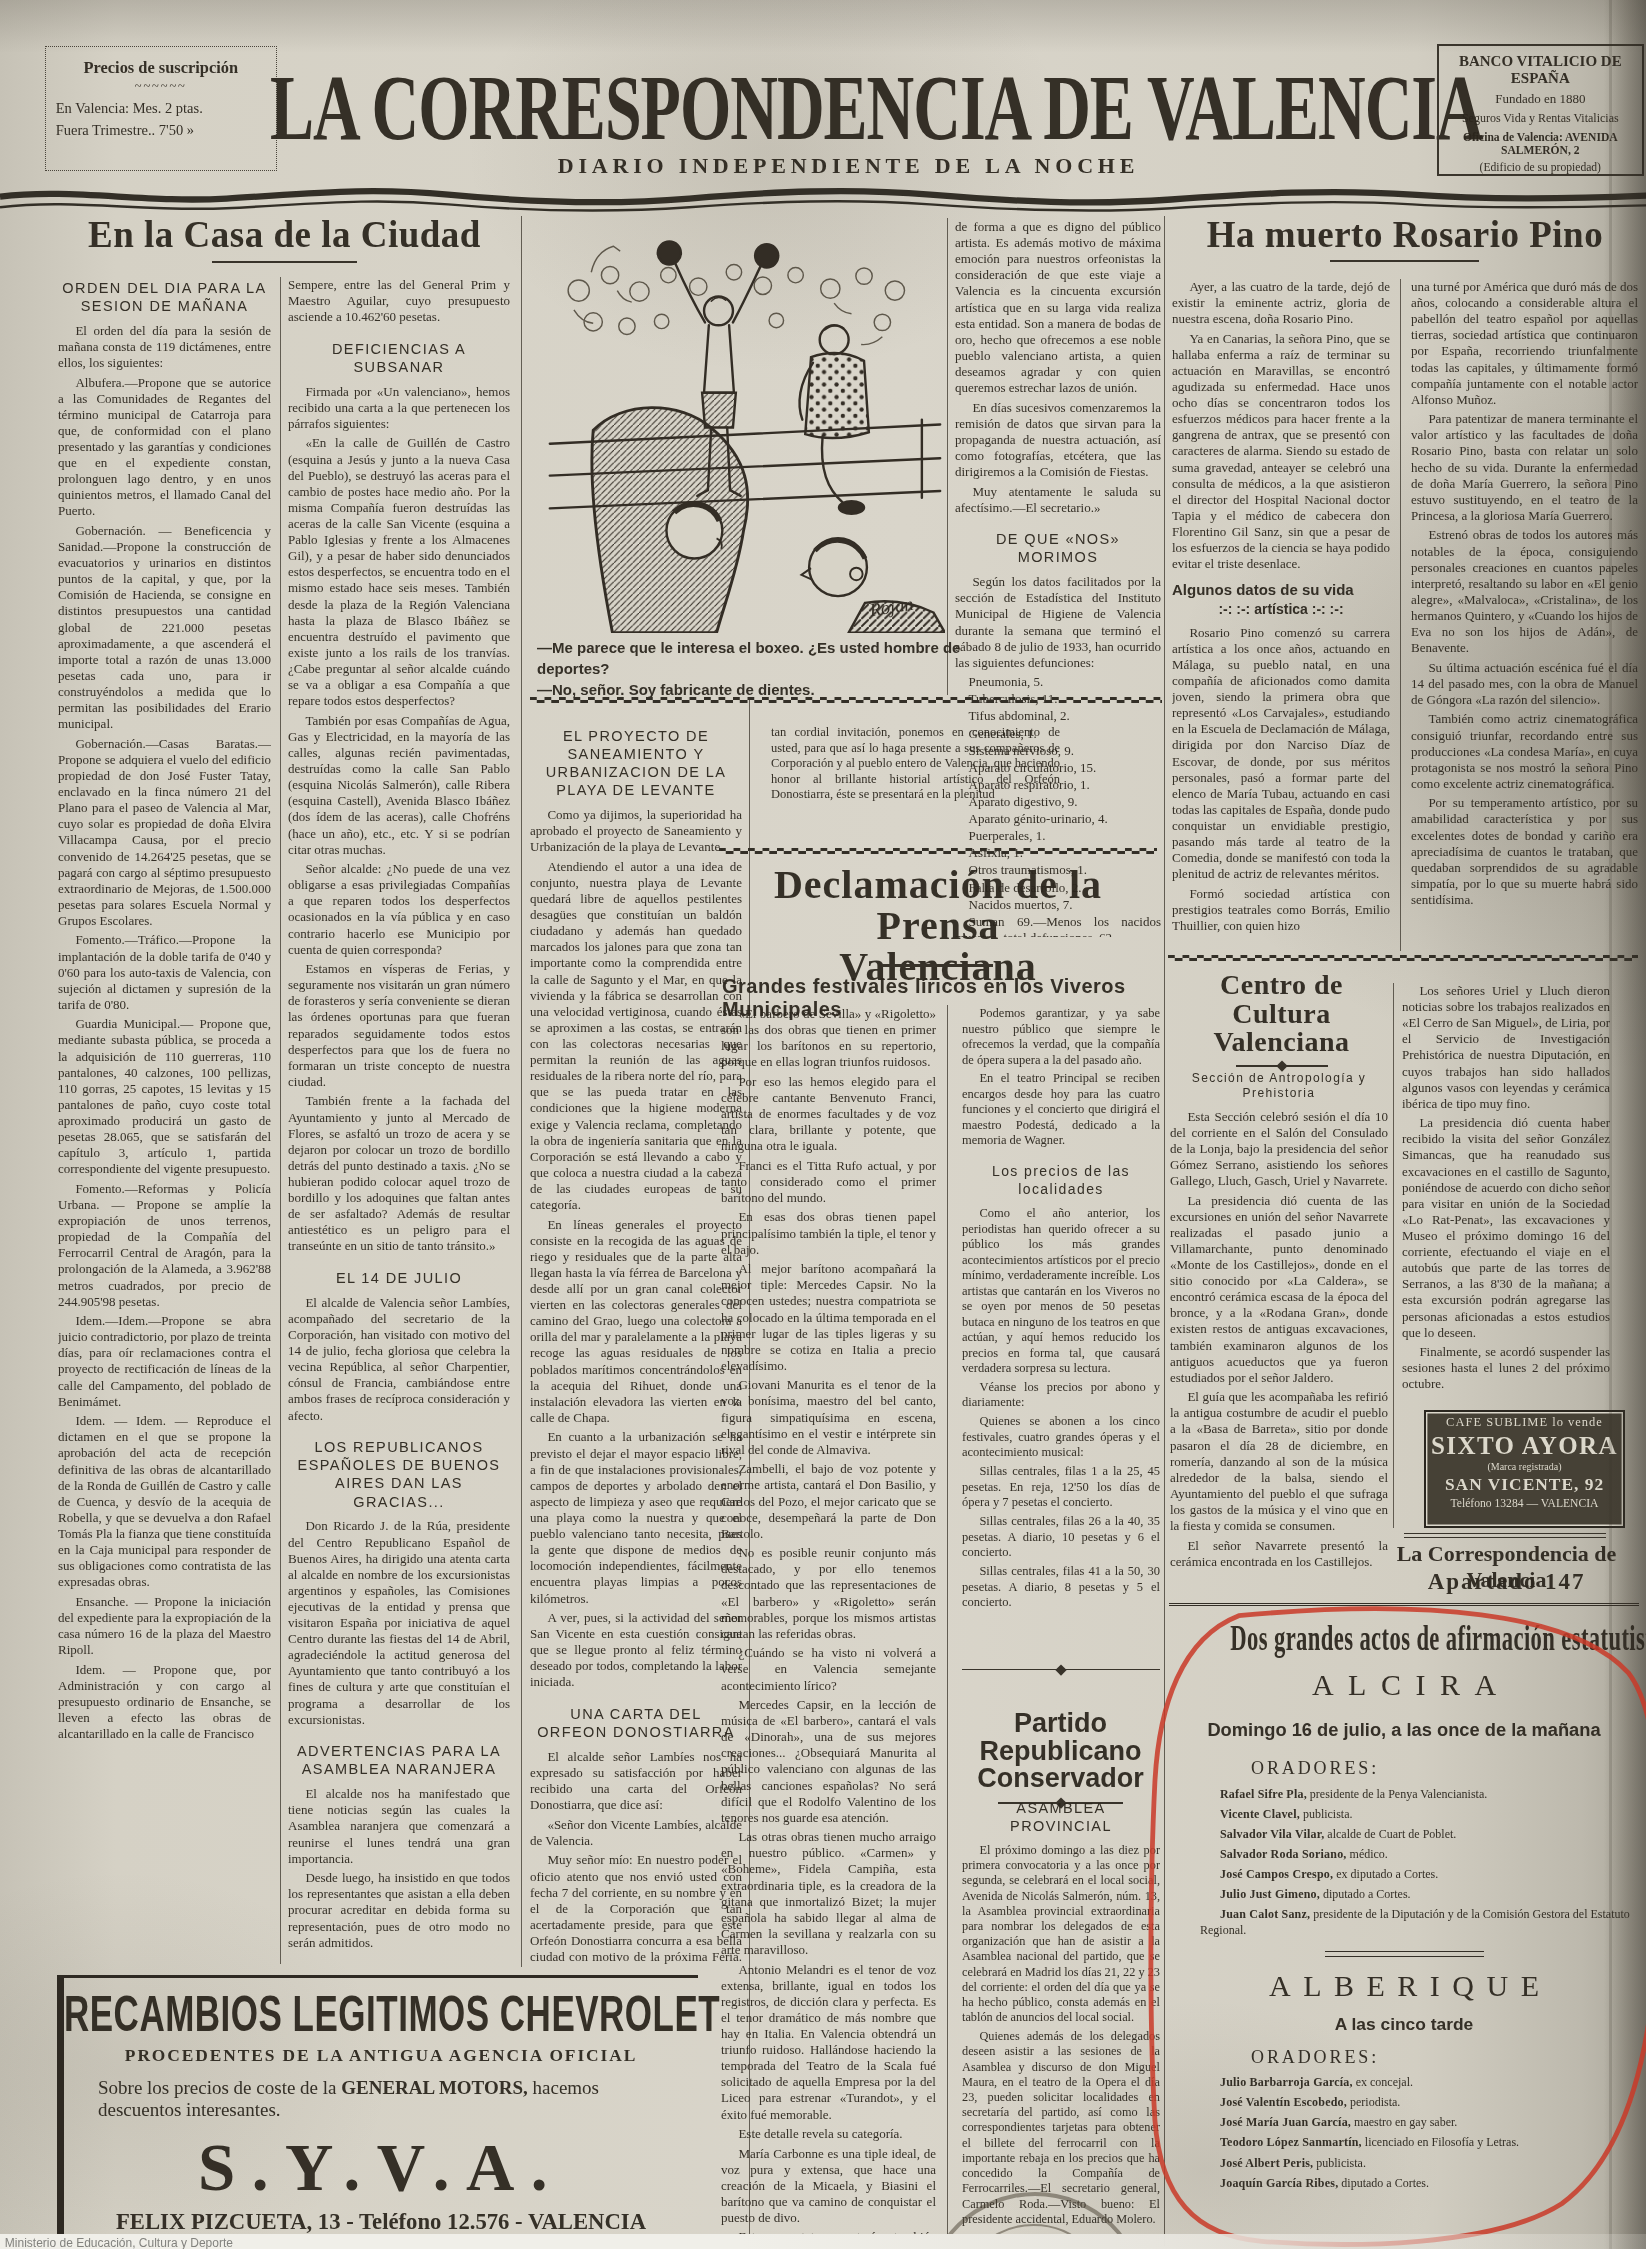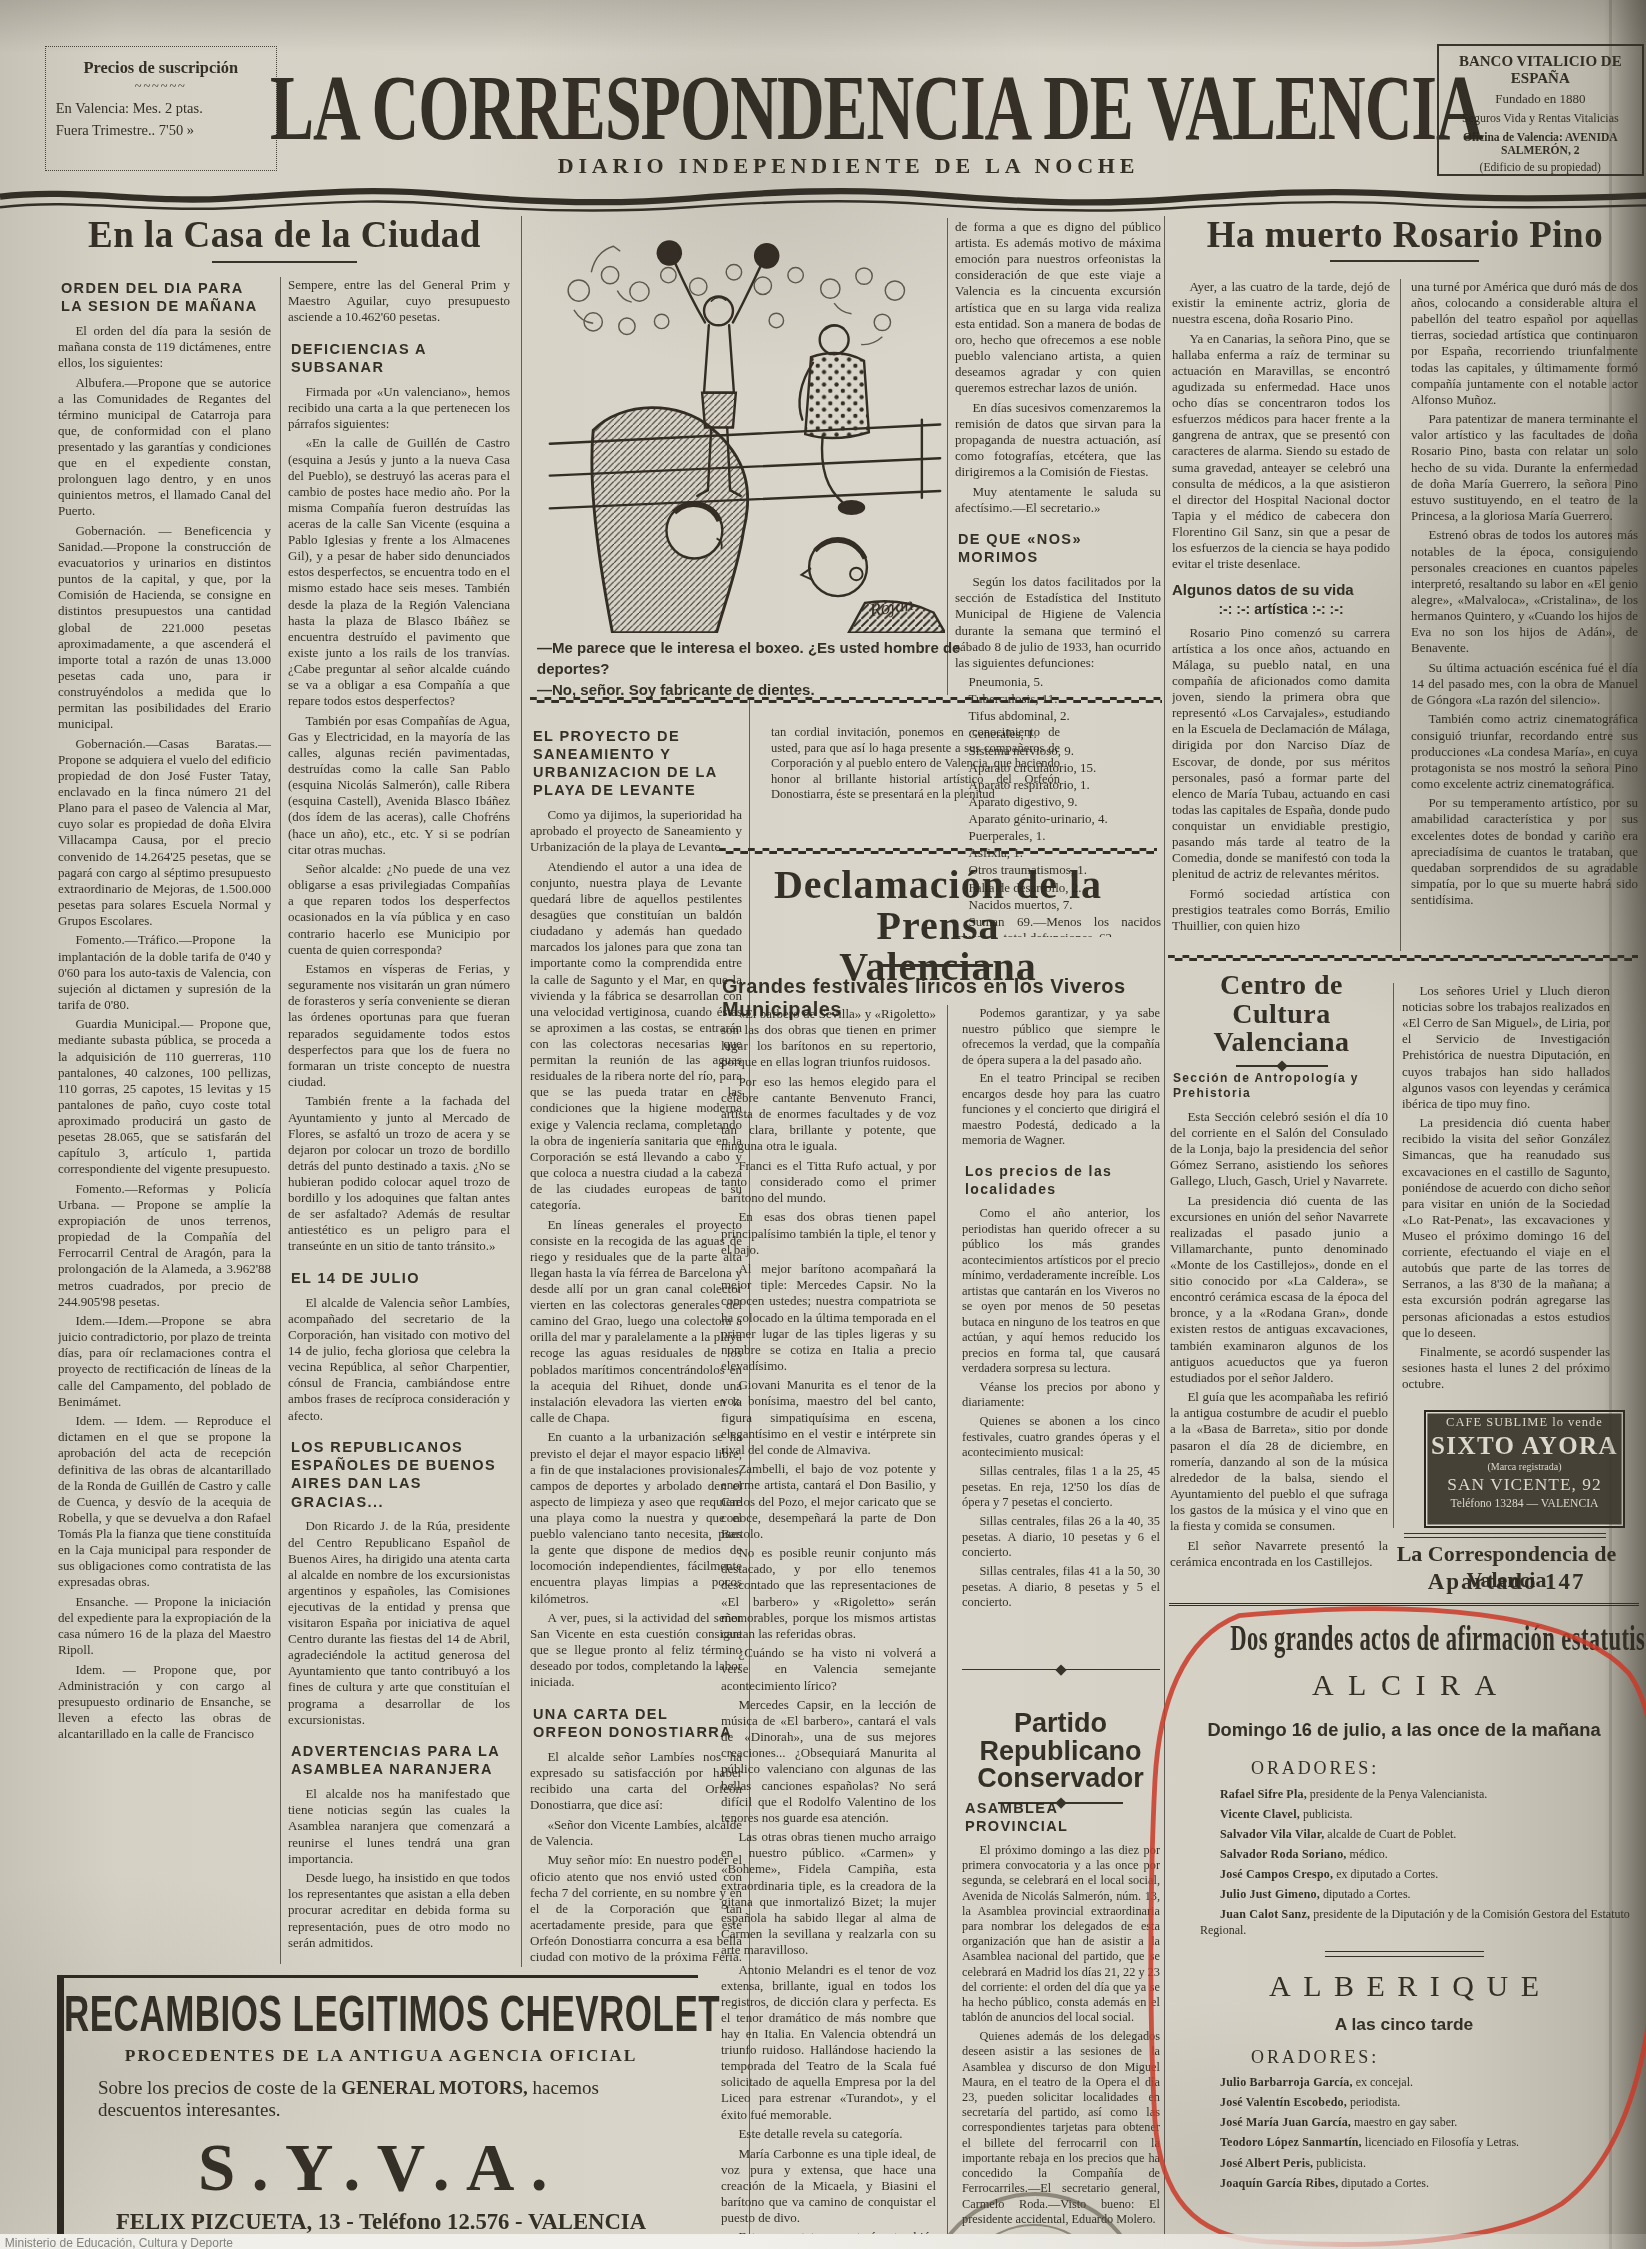--- a/index.html
+++ b/index.html
@@ -10,22 +10,22 @@
       radial-gradient(627px 482px at 1615px 723px, rgba(80,74,62,.28), transparent 72%),
       radial-gradient(386px 289px at 120px 2073px, rgba(100,94,80,.12), transparent 70%),
       radial-gradient(337px 241px at 1205px 2169px, rgba(100,94,80,.14), transparent 70%),
       linear-gradient(180deg, rgba(70,64,54,.22) 0px, rgba(70,64,54,0) 53px),
       linear-gradient(90deg,#c6c2b6 0%,#d5d1c5 7%,#d9d5ca 55%,#d2cec2 86%,#bdb9ad 96%,#a9a599 100%);}
   .abs{position:absolute;}
   .ctr{text-align:center;}
   .col{font-size:13px;line-height:1.24;text-align:justify;overflow:hidden;}
   .col p, .para{margin:0 0 3.4px 0;text-indent:17.4px;}
   .cont > p:first-child{text-indent:0;}
-  .kicker{font-family:"Liberation Sans","DejaVu Sans",sans-serif;font-weight:bold;
-    font-size:14.5px;letter-spacing:1.4px;text-align:left;margin:14.5px 2.9px 7.7px;line-height:1.25;text-indent:0;}
+  .kicker{font-family:"Liberation Sans","DejaVu Sans",sans-serif;font-weight:normal;
+    font-size:14.5px;letter-spacing:1.4px;text-align:center;margin:14.5px 2.9px 7.7px;line-height:1.25;text-indent:0;}
   .kicker.first{margin-top:1.9px;}
   h1,h2,h3,h4{margin:0;font-weight:bold;}
   .headline{font-weight:bold;letter-spacing:0.5px;text-align:center;line-height:1.02;}
   .titlerule{position:absolute;height:2.4px;background:#38332a;}
   .vr{position:absolute;width:1.4px;background:rgba(52,47,38,.72);}
   .checker{position:absolute;height:6.3px;background-image:
       repeating-linear-gradient(90deg,#332f27 0 7.2px,transparent 7.2px 14.5px),
       repeating-linear-gradient(90deg,transparent 0 7.2px,#332f27 7.2px 14.5px);
       background-size:14.5px 2.9px;background-position:0 0,0 3.4px;background-repeat:repeat-x;}
   .diamondrule{position:relative;height:1.9px;background:#38332a;}
@@ -373,21 +373,21 @@
         <p class="para">Los señores Uriel y Lluch dieron noticias sobre los trabajos realizados en «El Cerro de San Miguel», de Liria, por el Servicio de Investigación Prehistórica de nuestra Diputación, en cuyos trabajos han sido hallados algunos vasos con leyendas y cerámica ibérica de tipo muy fino.</p>
         <p class="para">La presidencia dió cuenta haber recibido la visita del señor González Simancas, que ha reanudado sus excavaciones en el castillo de Sagunto, poniéndose de acuerdo con dicho señor para visitar en unión de la Sociedad «Lo Rat-Penat», las excavaciones y Museo el próximo domingo 16 del corriente, efectuando el viaje en el autobús que parte de las torres de Serranos, a las 8'30 de la mañana; a esta excursión podrán agregarse las personas aficionadas a estos estudios que lo deseen.</p>
         <p class="para">Finalmente, se acordó suspender las sesiones hasta el lunes 2 del próximo octubre.</p>
       </div>
   </div>
 
   <div class="abs addark" style="left:1424px;top:1410px;width:197px;height:111px;padding-top:3px;text-align:center;">
     <div style="font-size:12.5px;letter-spacing:1px;">CAFE SUBLIME lo vende</div>
     <div style="font-size:25px;font-weight:bold;letter-spacing:1.4px;margin-top:1.9px;">SIXTO AYORA</div>
     <div style="font-size:10px;margin-top:1px;">(Marca registrada)</div>
-    <div style="font-size:17.4px;font-weight:normal;margin-top:1.9px;letter-spacing:1px;">SAN VICENTE, 92</div>
+    <div style="font-size:17.4px;font-weight:bold;margin-top:1.9px;letter-spacing:1px;">SAN VICENTE, 92</div>
     <div style="font-size:11.6px;margin-top:1.9px;">Teléfono 13284 — VALENCIA</div>
   </div>
 
   <div class="abs" style="left:1404px;top:1533px;width:202px;border-top:1.9px double #38332a;height:2.9px;border-bottom:1px solid #38332a;"></div>
   <div class="abs ctr" style="left:1393px;top:1541px;width:227px;font-size:22px;font-weight:bold;">La Correspondencia de Valencia</div>
   <div class="abs ctr" style="left:1393px;top:1569px;width:227px;font-size:23px;font-weight:bold;letter-spacing:1.9px;">Apartado 147</div>
 
   <div class="abs" style="left:1169px;top:1603px;width:470px;height:643px;border-top:3.9px double #332e26;">
     <div class="ctr" style="margin-top:13.5px;">
       <h1 class="headline" style="display:inline-block;font-size:29px;white-space:nowrap;transform:scaleX(.78) scaleY(1.25);transform-origin:center top;">Dos grandes actos de afirmación estatutista</h1>

